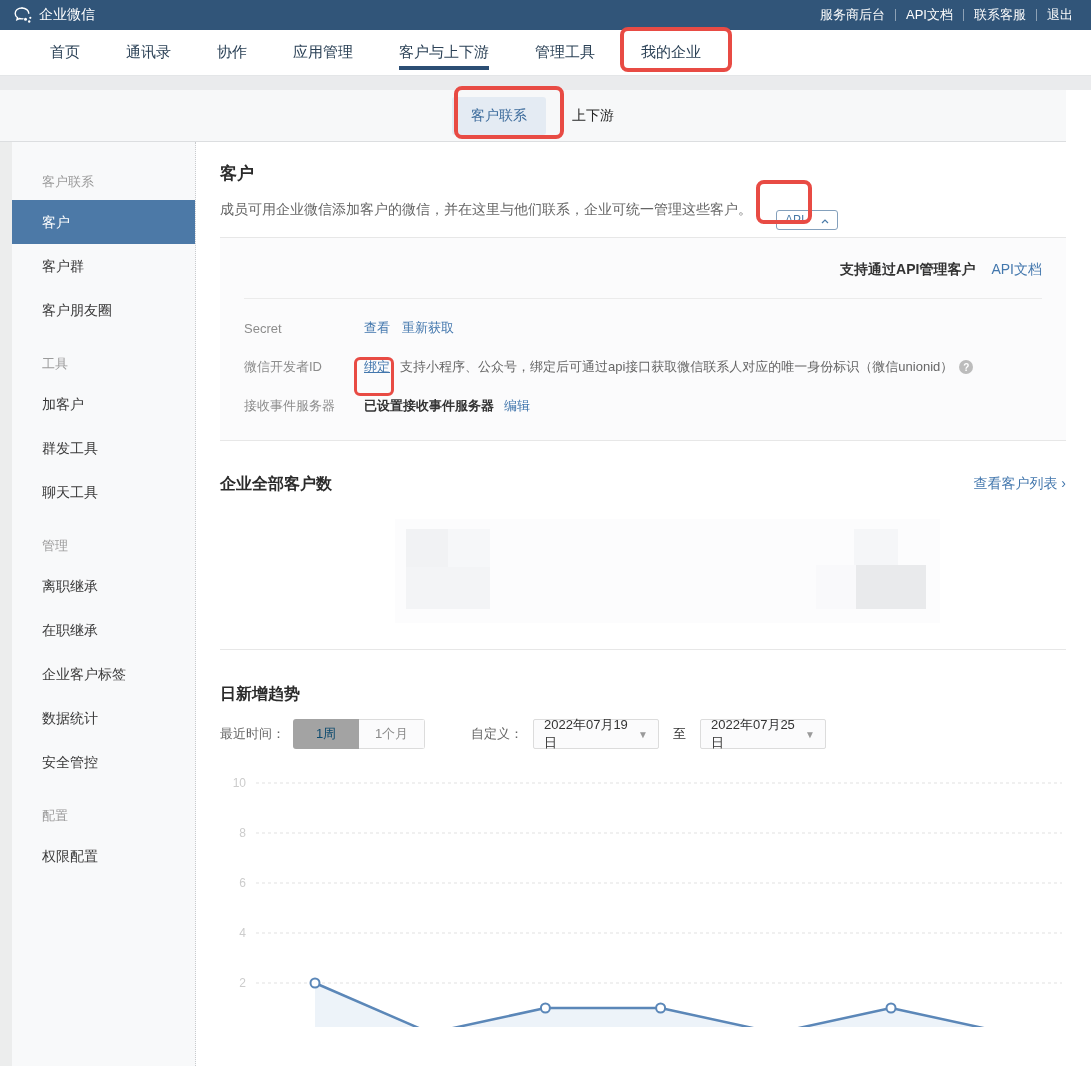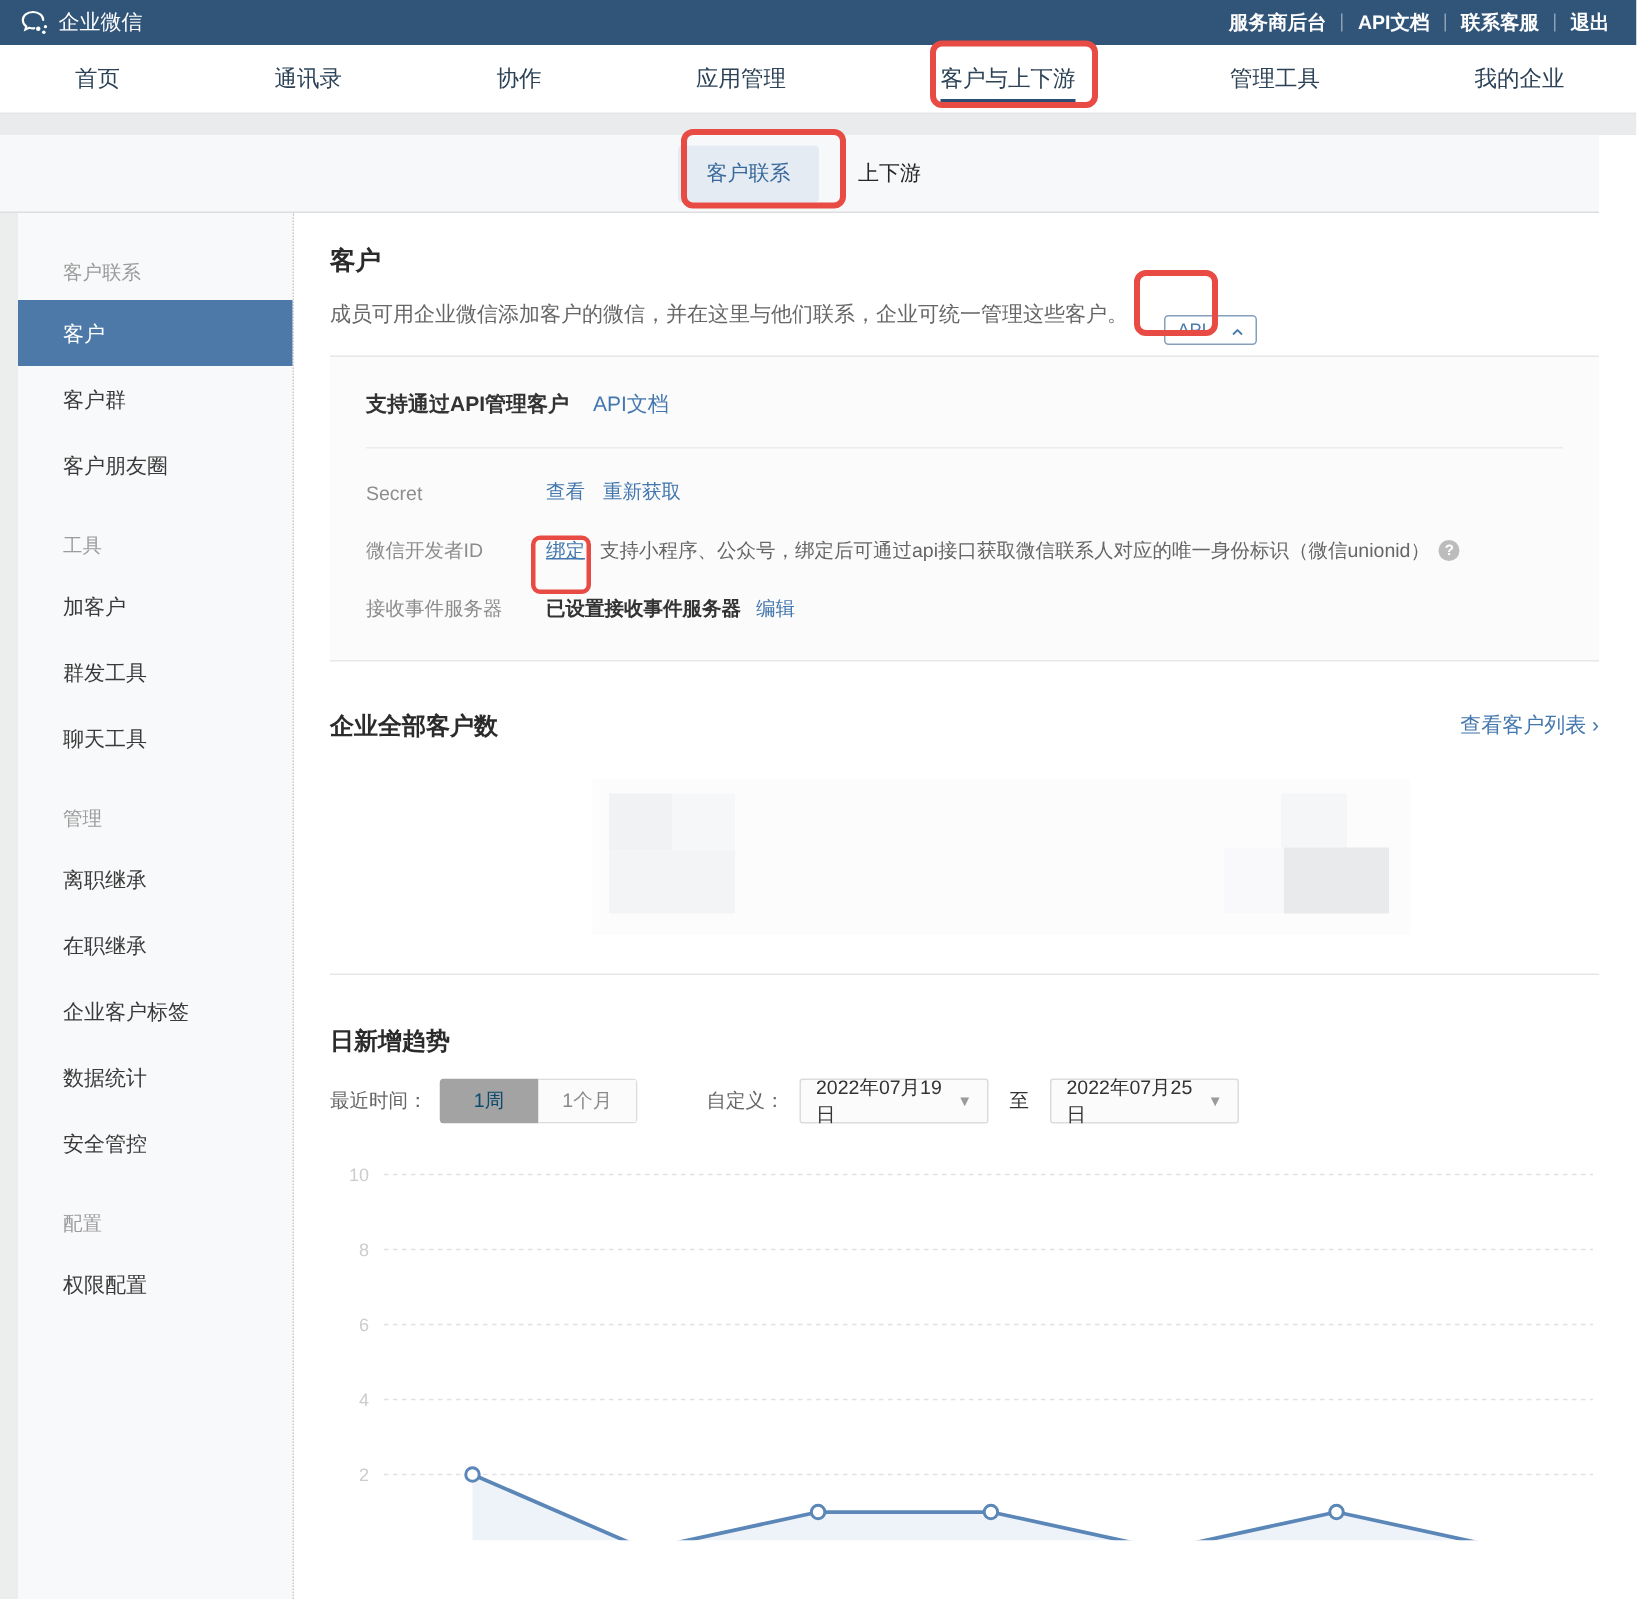--- a/index.html
+++ b/index.html
@@ -7,27 +7,27 @@
   body {
     font-family: "Liberation Sans", "DejaVu Sans", sans-serif;
     background:#fff; color:#333; position:relative; overflow:hidden;
     font-size:14px;
   }
   
   .topbar { height:30px; background:#315579; display:flex; align-items:center;
     justify-content:space-between; padding:0 8px 0 14px; color:#fff;gap:16px; }
   .brand { display:flex; align-items:center; gap:6px; font-size:14px; color:#fff; }
   .brand svg { display:block; }
-  .topbar-links { display:flex; align-items:center; font-size:13px; color:#fdfdfd;font-weight:bold; }
+  .topbar-links { display:flex; align-items:center; font-size:13px; color:#fdfdfd; }
   .topbar-links .tlink { padding:0 10px; cursor:pointer; white-space:nowrap; }
   .topbar-links .sep { width:1px; height:12px; background:rgba(255,255,255,.45); }
   
   .navrow { height:46px; background:#fff; border-bottom:1px solid #e4e6e8;
-    display:flex; align-items:stretch; justify-content:space-between;
-    padding:0 48px 0 50px; }
+    display:flex; align-items:stretch; 
+    padding:0 48px 0 50px;gap:46px; }
   .nav-item { display:flex; align-items:center; font-size:15px; color:#2c4257;
     position:relative; cursor:pointer; white-space:nowrap; }
   .nav-item.active::after { content:""; position:absolute; left:0; right:0; bottom:5px;
     height:4px; background:#2c4e74; }
   .grayband { height:14px; background:#eaebed; }
   
   .subtabrow { width:1066px; height:52px; background:#f7f8f9; border-bottom:1px solid #dcdee0;
     display:flex; align-items:center; justify-content:center; }
   .subtab-pill { background:#e4ebf3; color:#3a6a9b; padding:10px 19px; border-radius:3px;
     font-size:14px; cursor:pointer; }
@@ -47,21 +47,21 @@
   .main { flex:1; padding:20px 0 0 24px; }
   .page-title { font-size:17px; font-weight:700; color:#2b2b2b; height:22px; }
   .desc-row { margin-top:14px; font-size:14px; color:#666; height:23px;
     display:flex; align-items:center; }
   .api-toggle { margin-left:24px; border:1px solid #84a0bc; color:#4a7ba9;
     border-radius:3px; padding:2px 8px; font-size:12px; display:inline-flex;
     align-items:center; gap:17px; cursor:pointer; background:#fff;margin-top:20px; }
   .panel { margin-top:16px; width:846px; background:#fbfbfc;
     border-top:1px solid #e7e7e7; border-bottom:1px solid #e7e7e7;
     padding:22px 24px 24px; }
-  .panel-title-row { display:flex; align-items:center; height:20px; }
+  .panel-title-row { display:flex; align-items:center; height:20px;justify-content:flex-end; }
   .panel-title { font-size:14px; font-weight:700; color:#333; }
   .panel-divider { border-bottom:1px solid #ebebeb; margin-top:18px; }
   .api-row { margin-top:19px; display:flex; align-items:center; height:20px; font-size:13px; }
   .api-row:first-of-type { margin-top:26px; }
   .row-label { width:120px; color:#8c8c8c; flex:none; }
   .link { color:#4377ad; cursor:pointer; text-decoration:none; }
   .link + .link { margin-left:12px; }
   .link-underline { text-decoration:underline; }
   .row-desc { color:#666; margin-left:10px; }
   .row-value-bold { color:#333; font-weight:700; }

